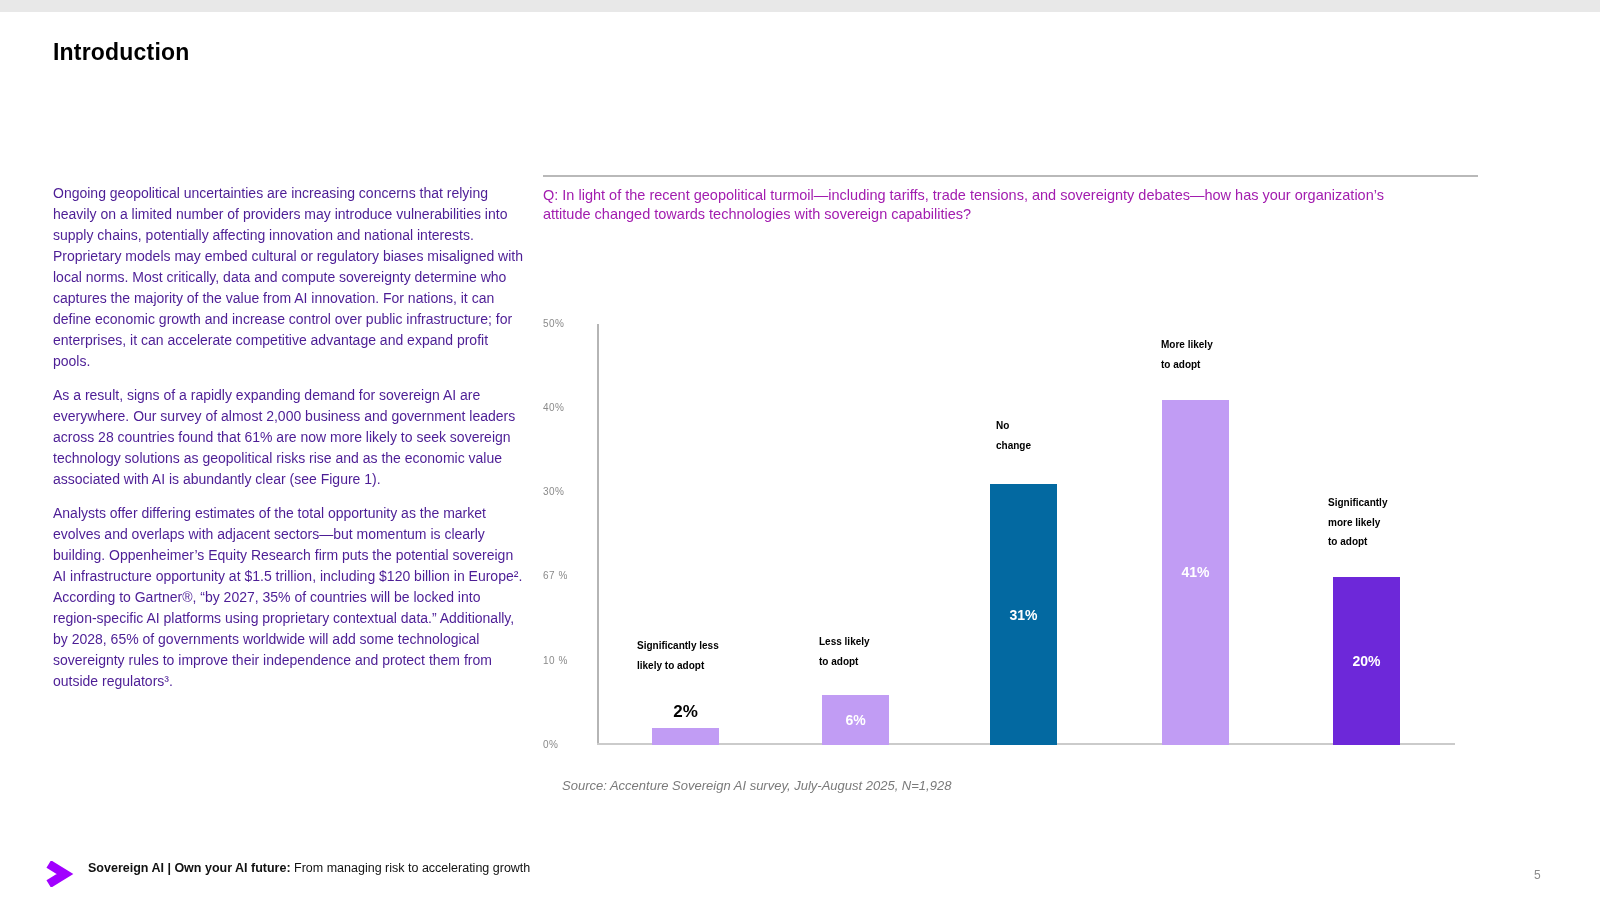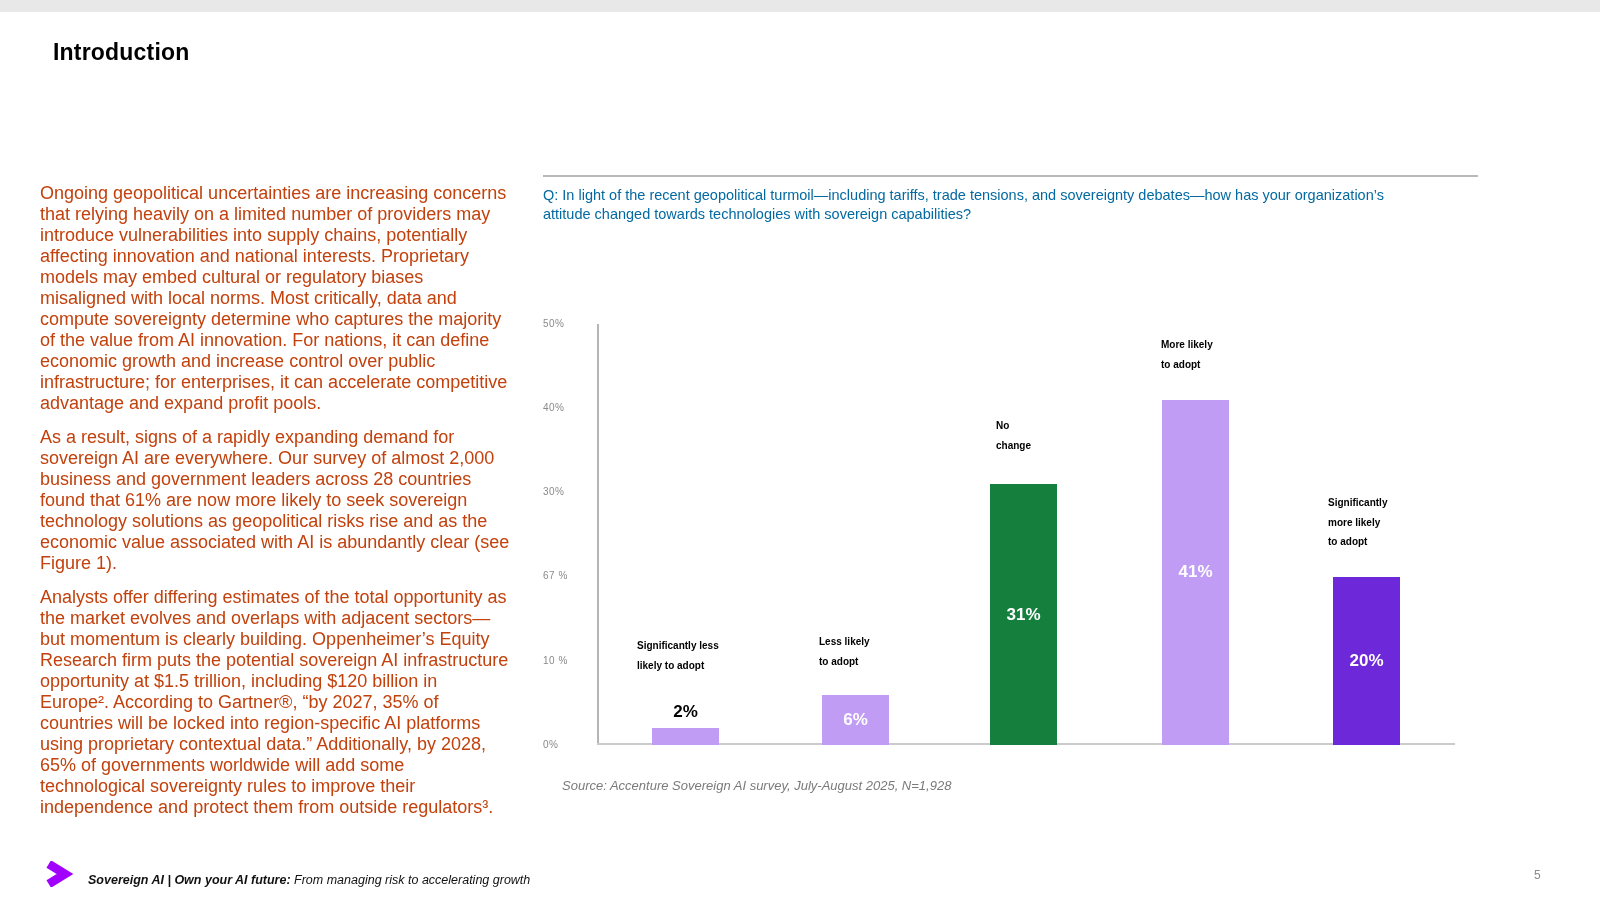--- a/index.html
+++ b/index.html
@@ -12,58 +12,58 @@
     color: #1a1a1a;
     overflow: hidden;
     margin: 12px auto;
   }
   .doc-title {
     position: absolute; left: 53px; top: 27px;
     font-size: 23px; font-weight: bold; color: #000;
     letter-spacing: .2px;
   }
   .body-col {
-    position: absolute; left: 40px; top: 171px; width: 470px;
-    font-size: 18px; line-height: 21px; color: #c2410c;
+    position: absolute; left: 53px; top: 171px; width: 470px;
+    font-size: 14px; line-height: 21px; color: #4c1d95;
   }
   .body-col p { margin-bottom: 13px; }
   .figure-wrap { position: absolute; left: 543px; top: 163px; width: 935px; }
   .fig-rule { width: 935px; height: 2px; background: #b9b9b9; }
   .fig-title {
     margin-top: 25px; font-size: 16px; font-weight: bold; color: #000;
   }
   .fig-question {
     margin-top: 9px; width: 860px;
-    font-size: 14.5px; line-height: 18.5px; color: #0369a1;
+    font-size: 14.5px; line-height: 18.5px; color: #a21caf;
   }
   .chart { position: absolute; left: 543px; top: 305px; width: 920px; height: 432px; }
   .y-axis-line { position: absolute; left: 54px; top: 7px; width: 2px; height: 421px; background: #b5b5b5; }
   .x-baseline { position: absolute; left: 54px; top: 426px; width: 858px; height: 2px; background: #cbcbcb; }
   .ytick {
     position: absolute; width: 48px; text-align: left;
     font-size: 10px; color: #8a8a8a; letter-spacing: .5px;
   }
   .bar {
     position: absolute; bottom: 4px; width: 67px;
     display: flex; align-items: center; justify-content: center;
   }
-  .bar-value { font-size: 17px; font-weight: bold; color: #ffffff; }
+  .bar-value { font-size: 14px; font-weight: bold; color: #ffffff; }
   .bar-value-outside {
     position: absolute; width: 67px; text-align: center;
     font-size: 17px; font-weight: bold; color: #000;
   }
   .cat-label {
     position: absolute; white-space: pre-line;
     font-size: 10px; font-weight: bold; line-height: 19.5px; color: #000;
   }
   .fig-source {
     position: absolute; left: 562px; top: 766px;
     font-style: italic; font-size: 13px; color: #7a7a7a;
   }
-  .footer { position: absolute; left: 45px; top: 849px; display: flex; align-items: flex-end; font-style: italic; }
+  .footer { position: absolute; left: 45px; top: 849px; display: flex; align-items: flex-start; }
   .footer-logo { width: 30px; height: 26px; margin-right: 13px; }
   .footer-text { font-size: 12.5px; color: #111; }
   .footer-text .bold { font-weight: bold; }
   .page-num {
     position: absolute; left: 1534px; top: 856px;
     font-size: 12px; color: #8a8a8a;
   }
 </style>
 </head>
 <body>
@@ -105,21 +105,21 @@
     <div class="cat-label" style="left:785px; top:176px">Significantly
 more likely
 to adopt</div>
 
     <span class="bar-value-outside" style="left:109px; top:385px">2%</span>
 
     <div class="bar" style="left: 109px; height: 16.8px; background: rgb(193, 156, 244); width: 67px;"></div>
     <div class="bar" style="left: 279px; height: 50.5px; background: rgb(193, 156, 244); width: 67px;">
       <span class="bar-value">6%</span>
     </div>
-    <div class="bar" style="left: 447px; height: 261px; background: #15803d; width: 67px;">
+    <div class="bar" style="left: 447px; height: 261px; background: #0369a1; width: 67px;">
       <span class="bar-value">31%</span>
     </div>
     <div class="bar" style="left: 619px; height: 345.2px; background: rgb(193, 156, 244); width: 67px;">
       <span class="bar-value">41%</span>
     </div>
     <div class="bar" style="left: 790px; height: 168.4px; background: #6d28d9; width: 67px;">
       <span class="bar-value">20%</span>
     </div>
   </div>
 

